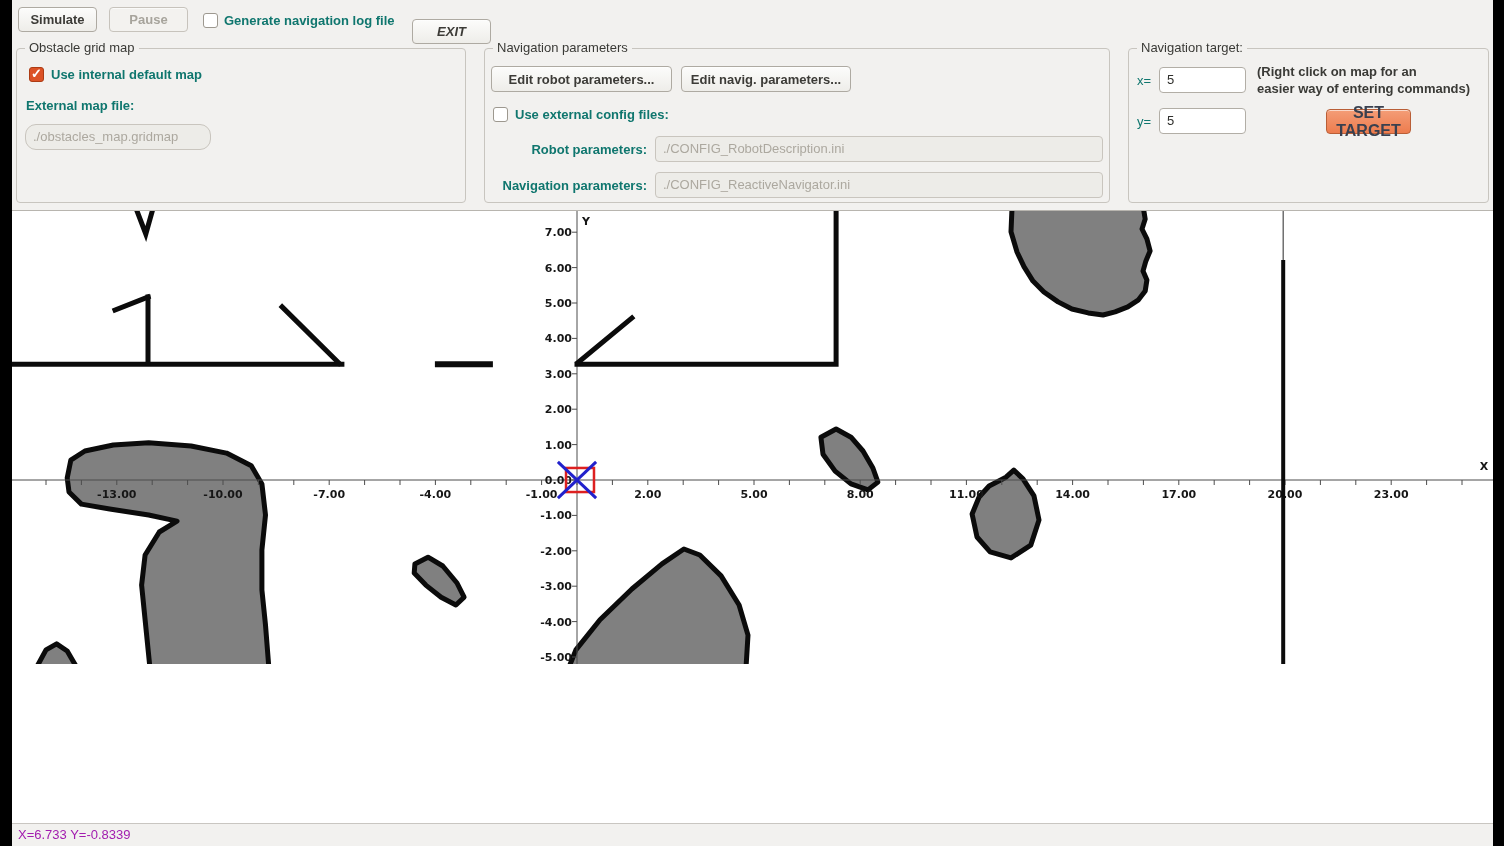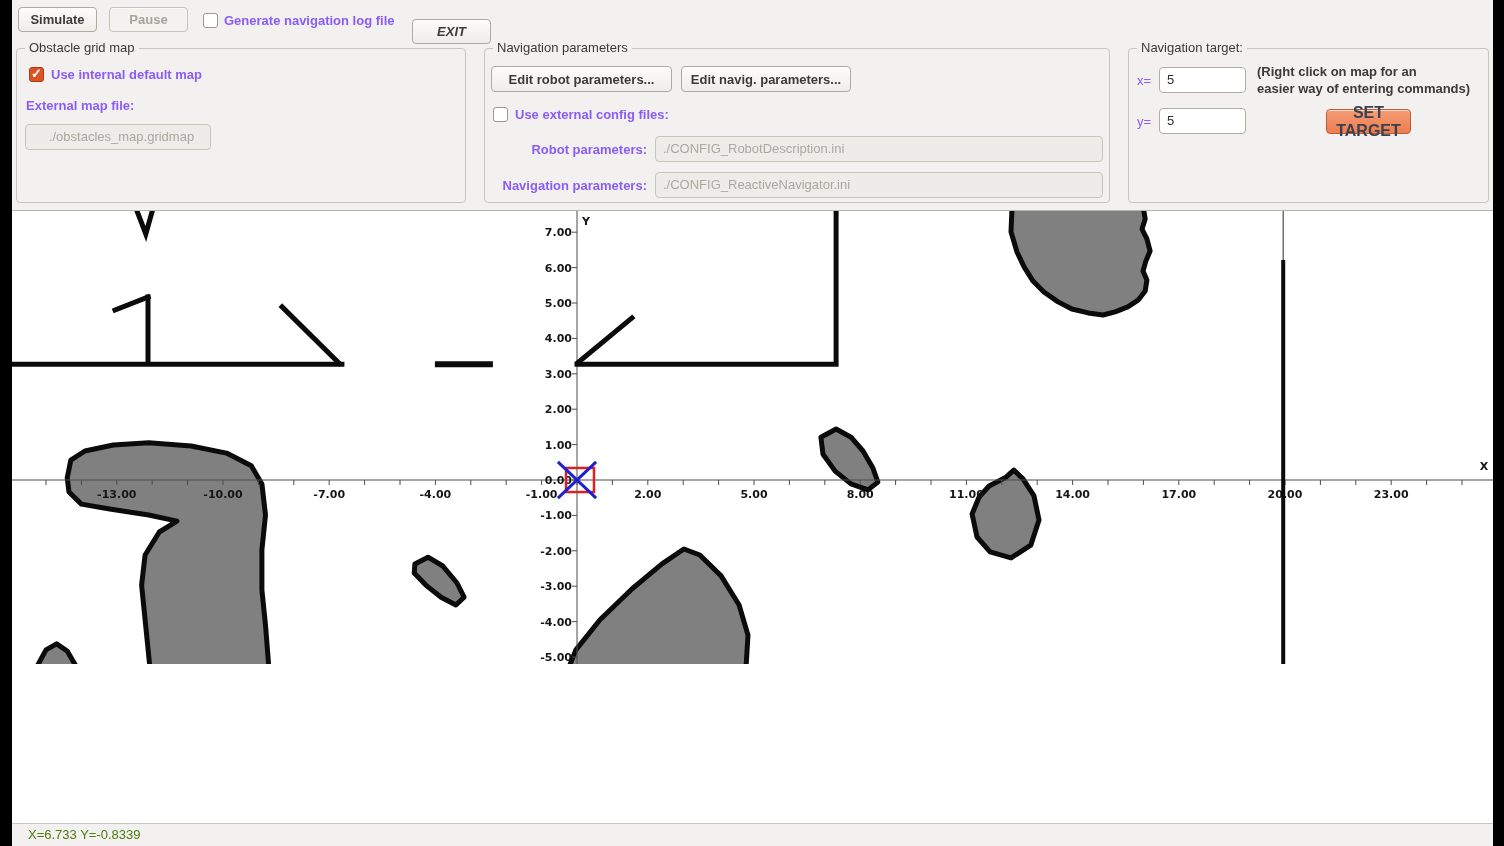--- a/index.html
+++ b/index.html
@@ -12,61 +12,61 @@
          background:linear-gradient(#fcfcfb,#eeede9);
          color:#3c3b37; font-size:13px; font-weight:bold; text-align:center;
          box-shadow:0 1px 0 rgba(255,255,255,.6) inset; cursor:default;
          display:flex; align-items:center; justify-content:center; }
   .btn.disabled { color:#a7a49c; background:#f3f2ef; border-color:#c7c3bc; }
   .checkbox { position:absolute; width:15px; height:15px; background:#fff;
               border:1px solid #9d988f; border-radius:3px; }
   .checkbox.checked { background:#dc5226; border-color:#ad3c14; }
   .checkbox.checked::after { content:"✓"; position:absolute; left:1px; top:-2px;
               color:#fff; font-size:13px; font-weight:bold; }
-  .lbl { position:absolute; color:#8b5cf6; font-size:13px; font-weight:bold;
+  .lbl { position:absolute; color:#0f766e; font-size:13px; font-weight:bold;
          white-space:nowrap; }
   .groupbox { position:absolute; border:1px solid #c8c5bf; border-radius:4px; }
   .groupbox > .gb-title { position:absolute; top:-9px; left:8px; padding:0 4px;
          background:#f2f1ef; color:#3a3a36; font-size:13px; white-space:nowrap; }
   .field { position:absolute; border:1px solid #b2aea6; border-radius:4px;
            background:#fff; color:#2f2f2c; font-size:13px; line-height:24px;
            padding-left:7px; white-space:nowrap; overflow:hidden; }
   .field.disabled { background:#edece8; border-color:#c9c5be; color:#aca89f; }
   
   .map-area { position:absolute; left:0; top:210px; width:1481px; height:454px;
               background:#fff; border-top:1px solid #b8b5af; }
   #map-svg text { font-family:"DejaVu Sans", sans-serif; font-size:11px;
                   font-weight:bold; fill:#161616; }
   .log-pane { position:absolute; left:0; top:664px; width:1481px; height:160px;
               background:#fff; border-bottom:1px solid #c9c6c1; }
   .statusbar { position:absolute; left:0; top:824px; width:1481px; height:22px;
-               background:#f2f1ef; color:#4d7c0f; font-size:13px;
-               line-height:21px; padding-left:16px; }
+               background:#f2f1ef; color:#a21caf; font-size:13px;
+               line-height:21px; padding-left:6px; }
   .hint { position:absolute; color:#3a3a36; font-size:13px; font-weight:bold;
           text-align:left; line-height:17px; }
   .settarget { background:linear-gradient(#f49d77,#ed7c4e); border-color:#b95e36;
                color:#39404f; }
 </style>
 </head>
 <body>
 
 <div class="window">
 
   <div class="btn" style="left:6px; top:7px; width:79px; height:25px;">Simulate</div>
   <div class="btn disabled" style="left:97px; top:7px; width:79px; height:25px;">Pause</div>
   <div class="checkbox" style="left:191px; top:13px;"></div>
   <div class="lbl" style="left:212px; top:13px;">Generate navigation log file</div>
   <div class="btn" style="left:400px; top:19px; width:79px; height:25px;font-style:italic;">EXIT</div>
 
-  <div class="groupbox" style="left:4px; top:48px; width:450px; height:155px;text-align:center;">
+  <div class="groupbox" style="left:4px; top:48px; width:450px; height:155px;">
     <span class="gb-title">Obstacle grid map</span>
     <div class="checkbox checked" style="left:12px; top:18px;"></div>
     <div class="lbl" style="left:34px; top:18px;">Use internal default map</div>
     <div class="lbl" style="left:9px; top:49px;">External map file:</div>
-    <div class="field disabled" style="left:8px; top:75px; width:186px; height:26px;">./obstacles_map.gridmap</div>
+    <div class="field disabled" style="left:8px; top:75px; width:186px; height:26px;border-radius:11px;">./obstacles_map.gridmap</div>
   </div>
 
   <div class="groupbox" style="left:472px; top:48px; width:626px; height:155px;padding-left:20px;">
     <span class="gb-title">Navigation parameters</span>
     <div class="btn" style="left:6px; top:17px; width:181px; height:26px;">Edit robot parameters...</div>
     <div class="btn" style="left:196px; top:17px; width:170px; height:26px;">Edit navig. parameters...</div>
     <div class="checkbox" style="left:8px; top:58px;"></div>
     <div class="lbl" style="left:30px; top:58px;">Use external config files:</div>
     <div class="lbl" style="left:0; top:93px; width:162px; text-align:right;">Robot parameters:</div>
     <div class="field disabled" style="left:170px; top:87px; width:448px; height:26px;">./CONFIG_RobotDescription.ini</div>

